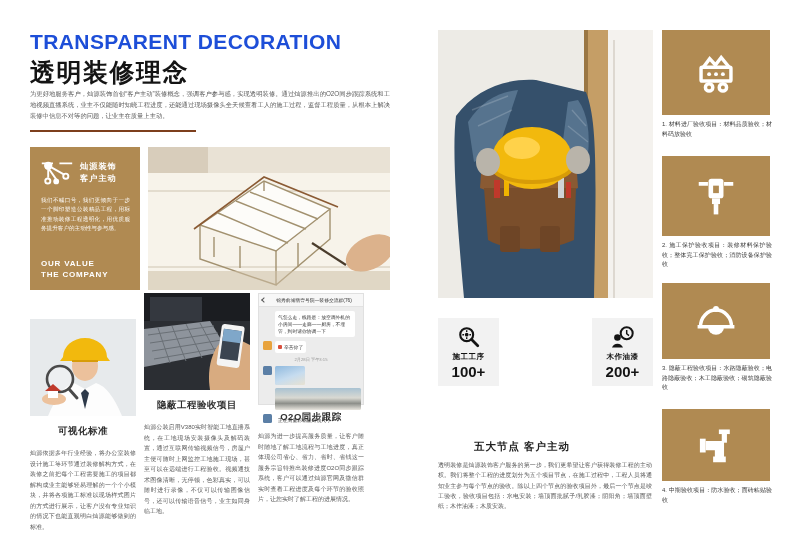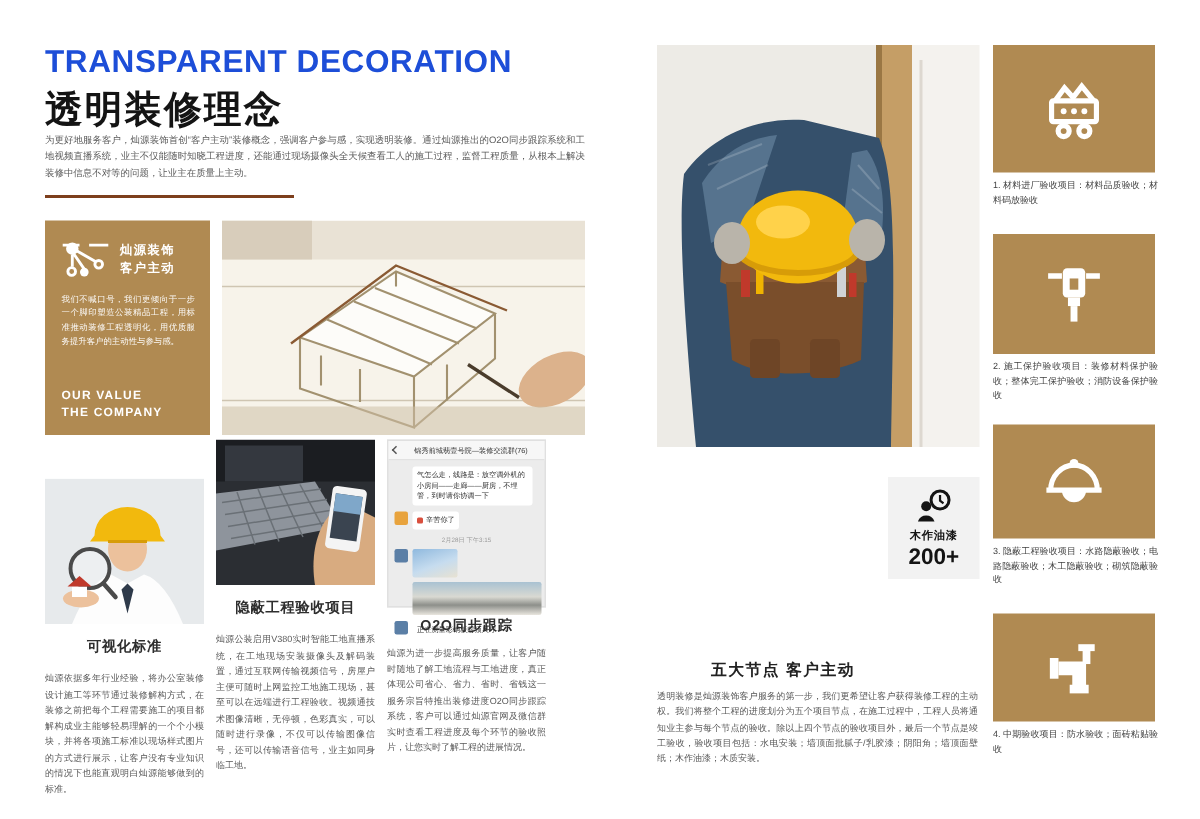--- a/index.html
+++ b/index.html
@@ -229,20 +229,32 @@
       <ellipse cx="94" cy="128" rx="40" ry="31" fill="#f2b90d"></ellipse>
       <ellipse cx="84" cy="118" rx="18" ry="11" fill="#ffd24a"></ellipse>
       <path d="M54 136 a40 16 0 0 0 80 0" fill="none" stroke="#d79c08" stroke-width="4"></path>
       <ellipse cx="50" cy="132" rx="12" ry="14" fill="#b9b4aa"></ellipse>
       <ellipse cx="140" cy="130" rx="12" ry="14" fill="#b9b4aa"></ellipse>
       <rect x="62" y="196" width="20" height="26" rx="3" fill="#6e4526"></rect>
       <rect x="102" y="196" width="20" height="26" rx="3" fill="#6e4526"></rect>
     </svg>
   </div>
 
+  <div class="stat stat-side stat-a">
+    <svg class="stat-icon" viewBox="0 0 26 26">
+      <circle cx="10.5" cy="10.5" r="7" fill="none" stroke="#141414" stroke-width="2.3"></circle>
+      <circle cx="10.5" cy="10.5" r="2" fill="#141414"></circle>
+      <g stroke="#141414" stroke-width="1.5">
+        <path d="M10.5 5.8 V7.6 M10.5 13.4 V15.2 M5.8 10.5 H7.6 M13.4 10.5 H15.2"></path>
+      </g>
+      <path d="M15.8 15.8 L22.5 22.5" stroke="#141414" stroke-width="3" stroke-linecap="round"></path>
+    </svg>
+    <div class="stat-label">施工工序</div>
+    <div class="stat-value">100+</div>
+  </div>
 
 
   <div class="stat stat-side stat-c">
     <svg class="stat-icon" viewBox="0 0 26 26">
       <circle cx="17" cy="9" r="6.5" fill="none" stroke="#141414" stroke-width="2.2"></circle>
       <path d="M17 5.5 V9.5 L19.5 11.5" fill="none" stroke="#141414" stroke-width="1.6"></path>
       <circle cx="7" cy="13.5" r="3.6" fill="#141414"></circle>
       <path d="M1 24.5 a6.5 7 0 0 1 12 0 Z" fill="#141414"></path>
     </svg>
     <div class="stat-label">木作油漆</div>

